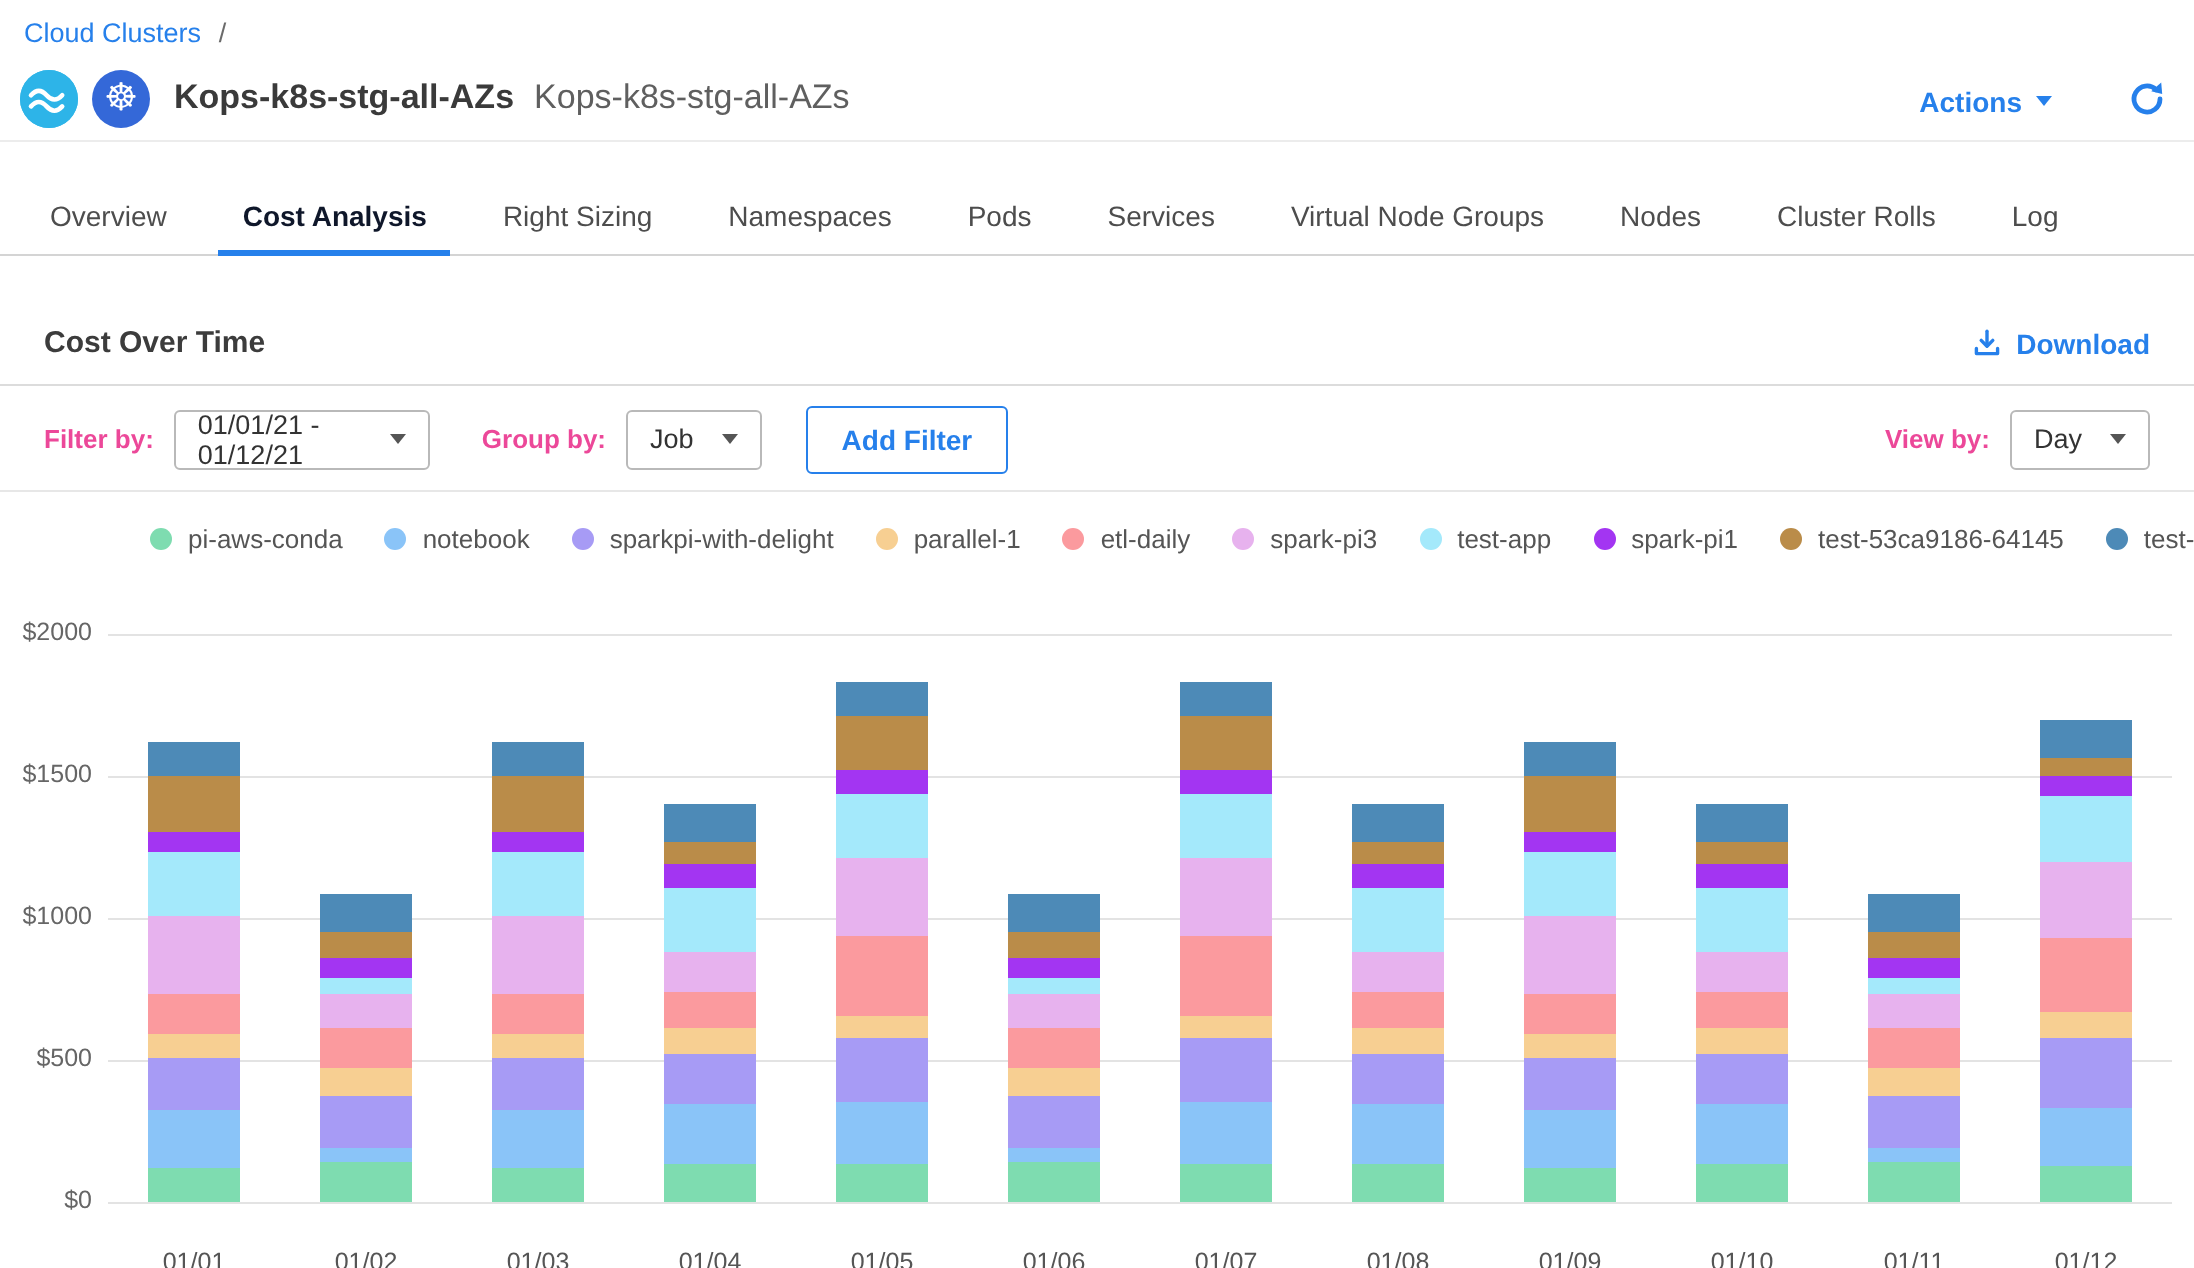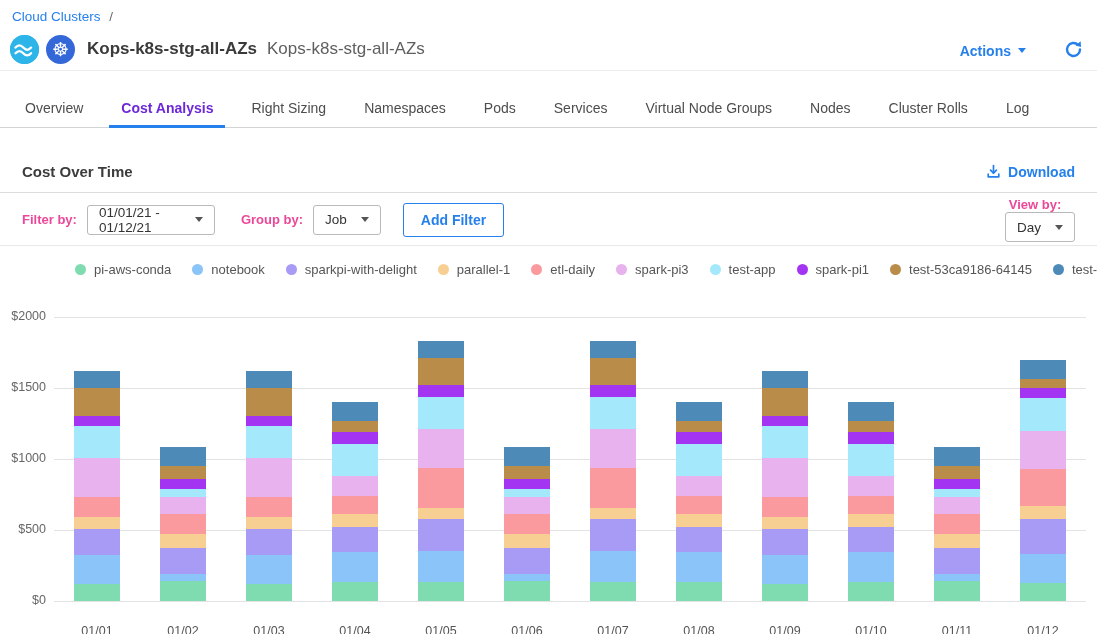--- a/index.html
+++ b/index.html
@@ -21,39 +21,39 @@
   .actions-btn{display:flex;align-items:center;color:#2680eb;font-size:14px;font-weight:bold;cursor:pointer;}
   .chev{width:0;height:0;border-left:4.5px solid transparent;border-right:4.5px solid transparent;
         border-top:5.5px solid #2680eb;margin-left:7px;display:inline-block;}
   .chev.dark{border-top-color:#555;}
   .refresh{margin-left:38px;cursor:pointer;display:flex;align-items:center;}
   .hdr-divider{position:absolute;top:70px;left:0;right:0;height:1px;background:#ececec;}
   
   .tabs-row{position:absolute;top:90px;left:0;right:0;height:38px;border-bottom:1px solid #d4d4d4;
             display:flex;align-items:flex-end;padding-left:13px;box-sizing:border-box;}
   .tab{font-size:14px;color:#4d4d4d;padding:0 12px 11px;margin-right:14px;cursor:pointer;white-space:nowrap;}
-  .tab.active{color:#6d28d9;font-weight:bold;box-shadow:inset 0 -3px 0 #2680eb;margin-bottom:-1px;padding-bottom:12px;}
+  .tab.active{color:#0f172a;font-weight:bold;box-shadow:inset 0 -3px 0 #2680eb;margin-bottom:-1px;padding-bottom:12px;}
   
   .section-row{position:absolute;top:151px;left:0;right:0;height:42px;border-bottom:1px solid #dcdcdc;
                display:flex;align-items:center;padding:0 22px;box-sizing:border-box;}
   .section-title{font-size:15px;font-weight:bold;color:#3c3c3c;}
   .download{margin-left:auto;display:flex;align-items:center;color:#2680eb;font-size:14px;font-weight:bold;cursor:pointer;}
   .download svg{margin-right:7px;}
   
   .filter-row{position:absolute;top:194px;left:0;right:0;height:52px;border-bottom:1px solid #e7e7e7;
               display:flex;align-items:center;padding:0 22px;box-sizing:border-box;}
   .flabel{font-size:13px;font-weight:bold;color:#ec4899;margin-right:10px;}
   .select{height:30px;border:1px solid #b9b9b9;border-radius:3px;display:flex;align-items:center;
           padding:0 11px;font-size:13.5px;color:#333;cursor:pointer;background:#fff;box-sizing:border-box;}
   .select .chev{margin-left:14px;}
   .date-select{width:128px;justify-content:space-between;}
   .gap-lg{margin-left:26px;}
   .add-filter{height:32px;margin-left:22px;border:1px solid #2680eb;border-radius:3px;background:#fff;
               color:#2680eb;font-size:14px;font-weight:bold;padding:0 17px;display:flex;align-items:center;cursor:pointer;}
-  .viewby{margin-left:auto;display:flex;align-items:center;flex-direction:column;}
+  .viewby{margin-left:auto;display:flex;align-items:center;}
   
   .legend-row{position:absolute;top:246px;left:0;right:0;height:46px;display:flex;align-items:center;
               padding-left:75px;box-sizing:border-box;}
   .legend-item{display:flex;align-items:center;margin-right:21px;cursor:pointer;white-space:nowrap;}
   .legend-dot{width:11px;height:11px;border-radius:50%;margin-right:8px;flex:0 0 auto;}
   .legend-label{font-size:13px;color:#555;}
   
   .chart{position:absolute;top:290px;left:0;right:0;height:344px;}
   .gridline{position:absolute;left:54px;width:1032px;height:1px;background:#e3e3e3;}
   .ytick{position:absolute;left:0;width:46px;text-align:right;font-size:12.5px;color:#666;}

